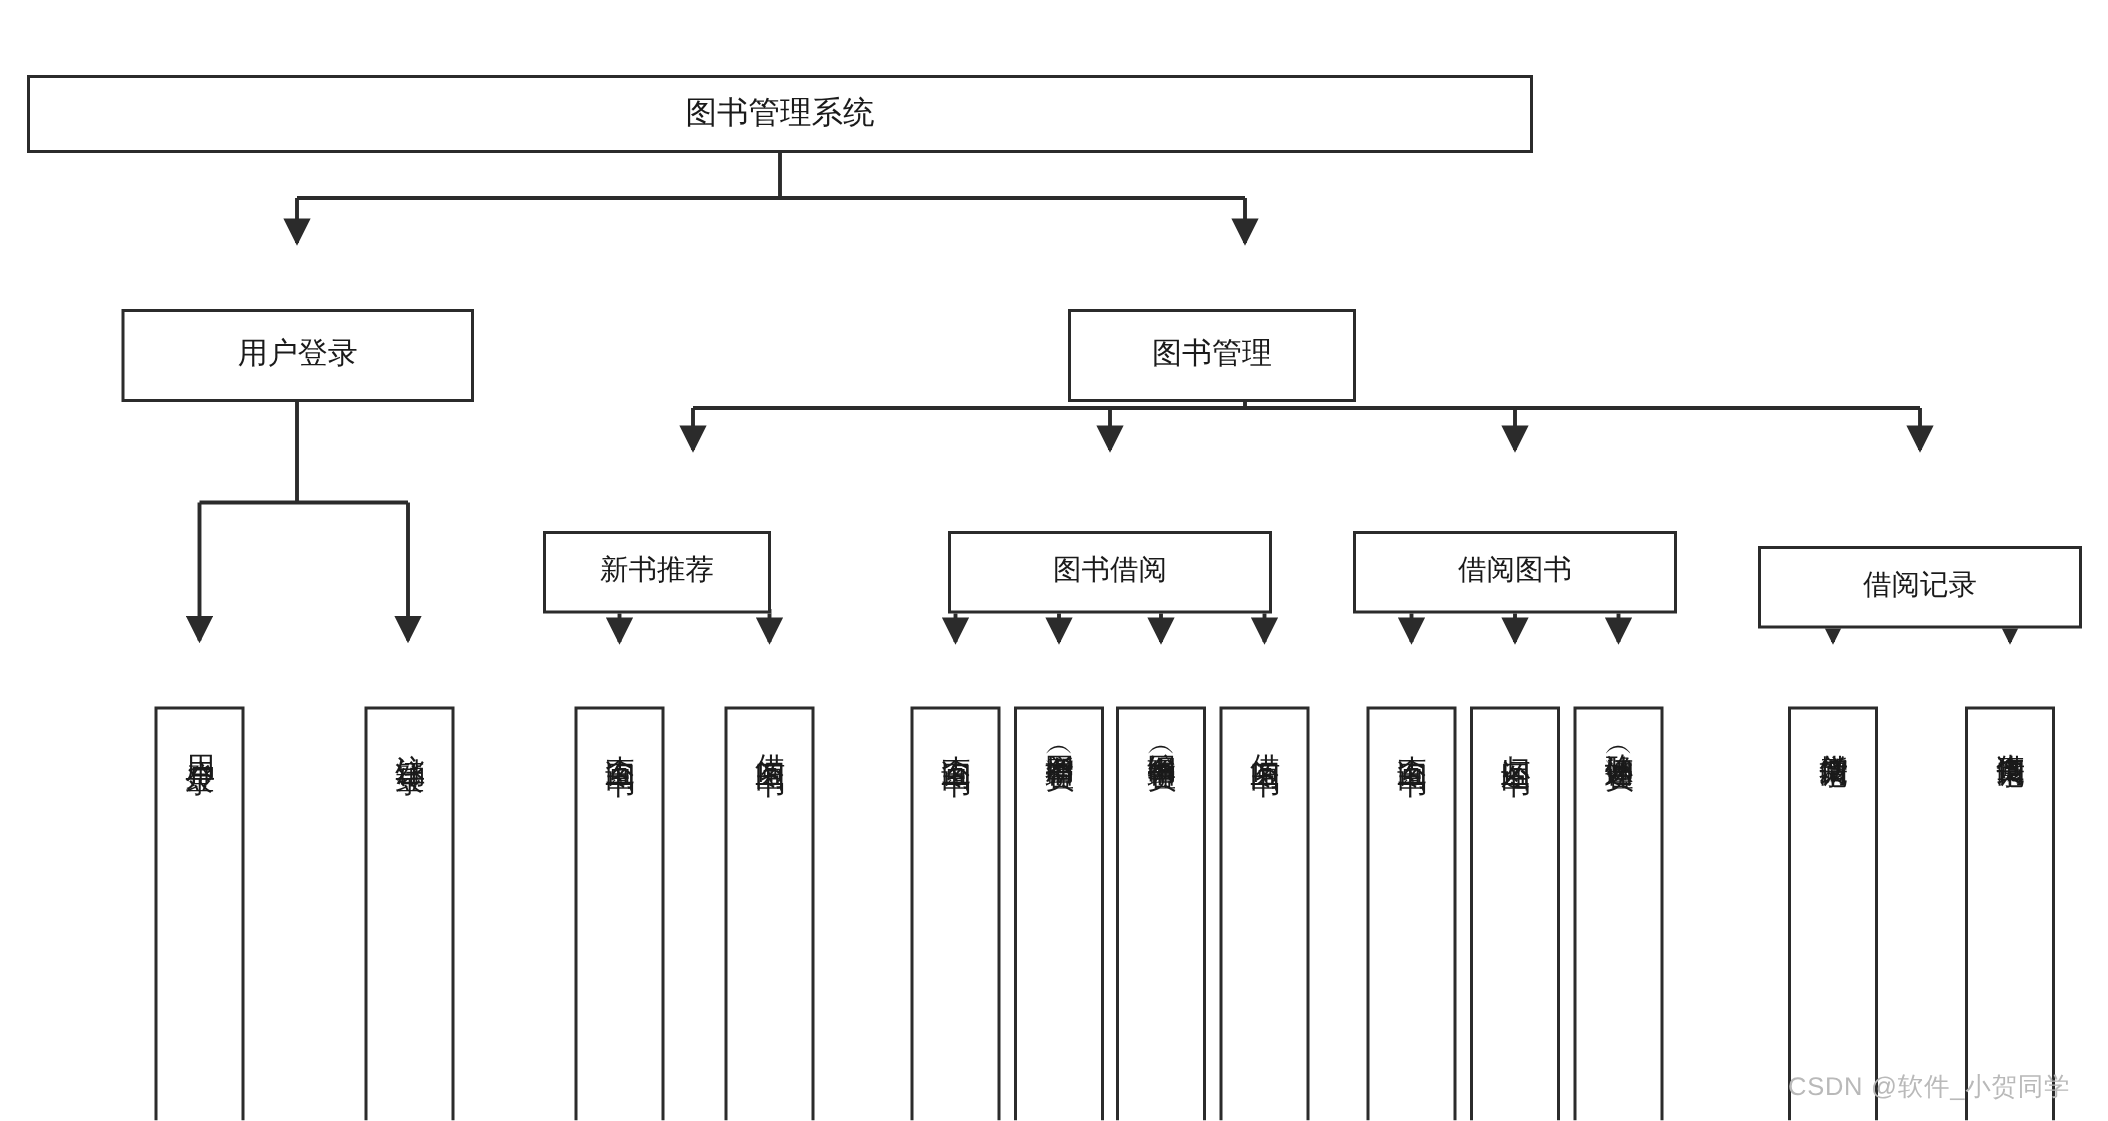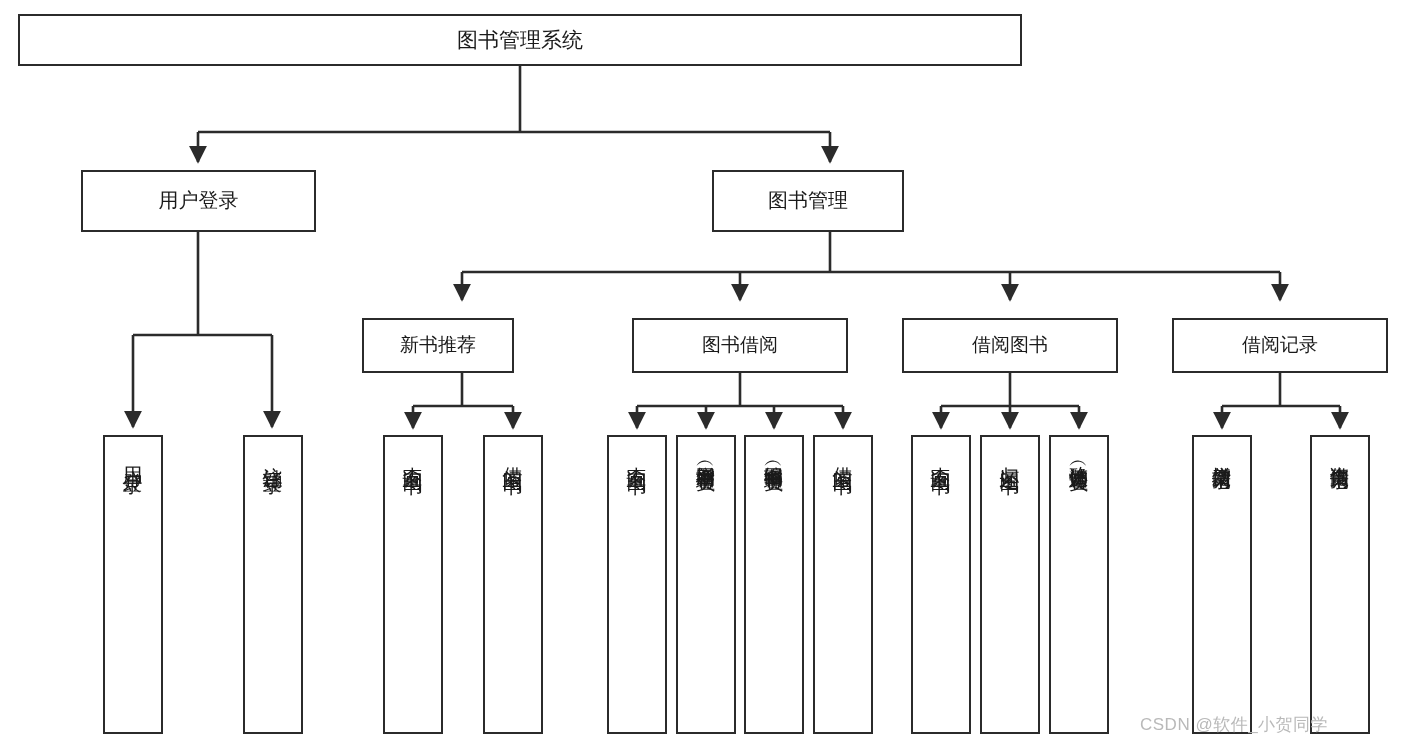--- a/index.html
+++ b/index.html
@@ -27,20 +27,21 @@
   }
   .node {
     position: absolute;
     box-sizing: border-box;
     background: #ffffff;
     border: 2px solid #2b2b2b;
     display: flex;
     align-items: center;
     justify-content: center;
     color: #1a1a1a;
+    margin-top: 36px;
   }
   .node-label {
     display: block;
     text-align: center;
     line-height: 1.18;
     white-space: nowrap;
   }
   .node-root .node-label {
     font-size: 21px;
   }
@@ -62,21 +63,21 @@
     letter-spacing: 3px;
     line-height: 1;
     white-space: nowrap;
   }
   .node-leaf.leaf-tight .node-label {
     font-size: 19px;
     letter-spacing: 1px;
   }
   .watermark {
     position: absolute;
-    left: 1140px;
+    left: 1192px;
     top: 713px;
     font-size: 17px;
     color: #b9b9b9;
     white-space: nowrap;
     letter-spacing: 0.5px;
     pointer-events: none;
   }
 </style>
 </head>
 <body>
@@ -146,21 +147,21 @@
 
   <div class="node node-l3" style="left:362px; top:318px; width:152px; height:55px;">
     <span class="node-label">新书推荐</span>
   </div>
   <div class="node node-l3" style="left:632px; top:318px; width:216px; height:55px;">
     <span class="node-label">图书借阅</span>
   </div>
   <div class="node node-l3" style="left:902px; top:318px; width:216px; height:55px;">
     <span class="node-label">借阅图书</span>
   </div>
-  <div class="node node-l3" style="left:1172px; top:318px; width:216px; height:55px;">
+  <div class="node node-l3" style="left:1172px; top:328px; width:216px; height:55px;">
     <span class="node-label">借阅记录</span>
   </div>
 
   <div class="node node-leaf" style="left:103px; top:435px; width:60px; height:299px;">
     <span class="node-label">用户登录</span>
   </div>
   <div class="node node-leaf" style="left:243px; top:435px; width:60px; height:299px;">
     <span class="node-label">注销登录</span>
   </div>
 

